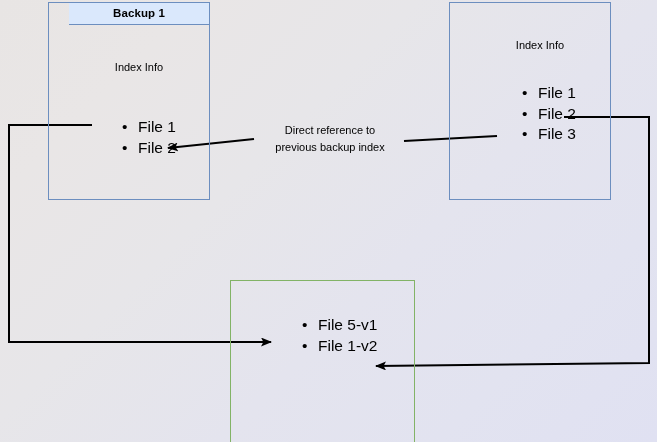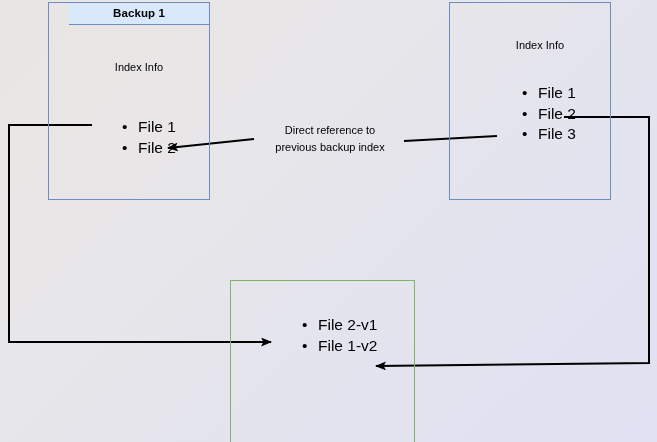--- a/index.html
+++ b/index.html
@@ -156,21 +156,21 @@
         <li>File 1</li>
         <li>File 2</li>
         <li>File 3</li>
       </ul>
     </div>
   </div>
 
   <div class="node green" style="left:230px; top:280px; width:185px; height:164px;">
     <div class="node-body">
       <ul class="bullets" style="left:51px; top:34px;">
-        <li>File 2-v1</li>
+        <li>File 5-v1</li>
         <li>File 1-v2</li>
       </ul>
     </div>
   </div>
 
   <div class="caption" style="left:245px; top:122px; width:170px;">Direct reference to
 previous backup index</div>
 
 </div>
 

